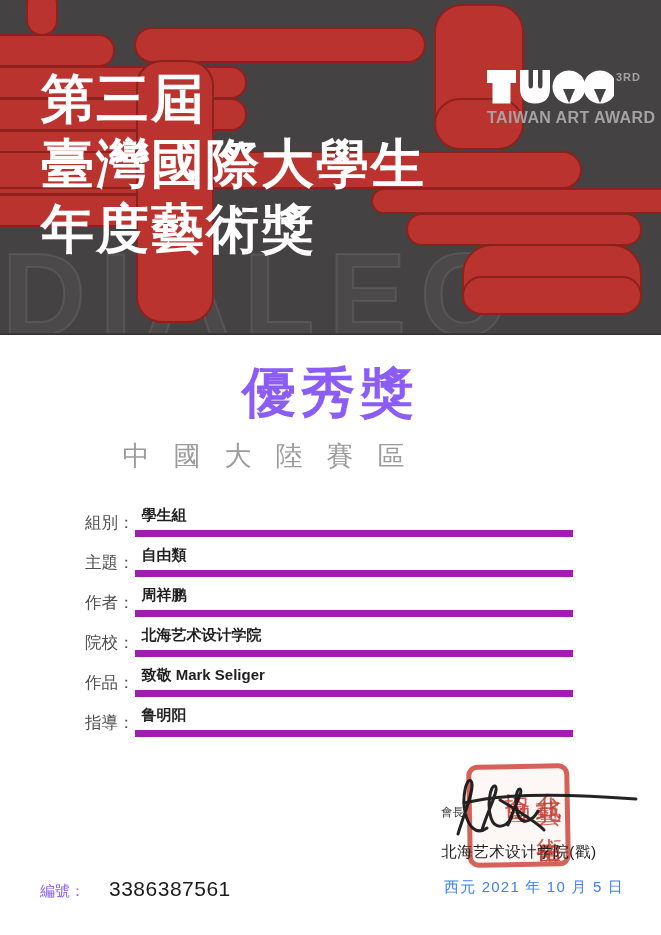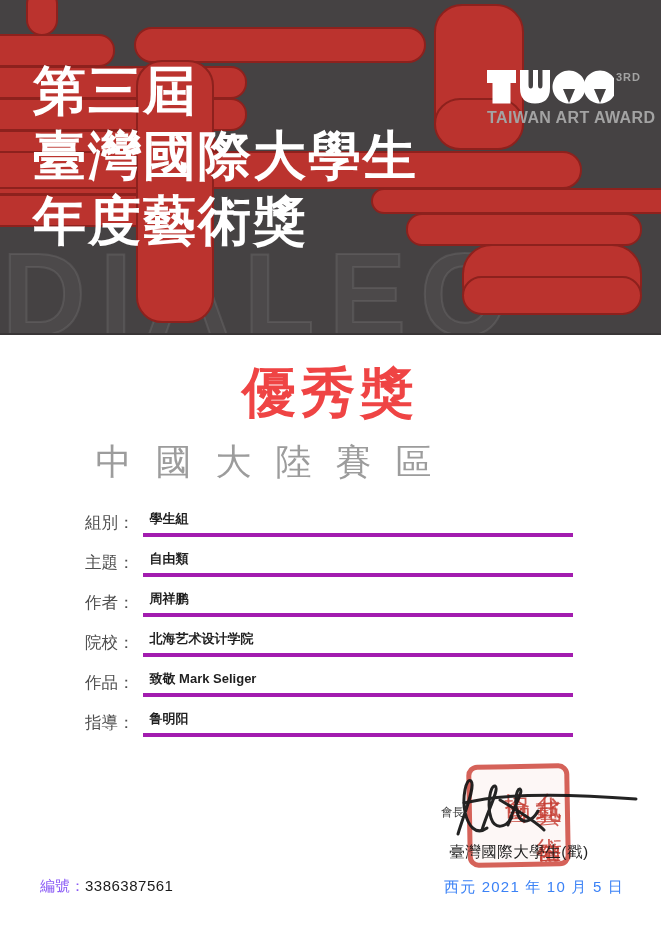--- a/index.html
+++ b/index.html
@@ -21,57 +21,57 @@
   .s-topbar{left:134px;top:27px;width:292px;height:36px;border-radius:18px;}
   .s-band{left:-20px;top:151px;width:602px;height:38px;border-radius:19px;}
   .s-colL{left:136px;top:60px;width:78px;height:263px;border-radius:26px;}
   .s-colC{left:434px;top:4px;width:90px;height:146px;border-radius:28px;}
   .s-colC2{left:434px;top:98px;width:90px;height:52px;border-radius:26px;}
   .s-band2{left:371px;top:188px;width:320px;height:26px;border-radius:13px;}
   .s-band3{left:406px;top:213px;width:236px;height:33px;border-radius:16px;}
   .s-br{left:462px;top:244px;width:180px;height:71px;border-radius:30px;}
   .s-br2{left:462px;top:276px;width:180px;height:39px;border-radius:20px;}
 
-  .title{position:absolute;left:33px;top:58px;z-index:3;margin:0;color:#ffffff;
+  .title{position:absolute;left:33px;top:58px;z-index:3;margin:8px;color:#ffffff;
          font-size:53px;line-height:65px;font-weight:900;letter-spacing:2px;white-space:nowrap;}
   .logo{position:absolute;left:487px;top:70px;z-index:3;width:162px;color:#a3a3a3;}
   .logo svg{display:block;}
   .edition{position:absolute;left:129px;top:1px;font-size:11px;font-weight:900;letter-spacing:1px;}
   .logo-name{margin-top:5px;font-size:16px;font-weight:700;letter-spacing:0.4px;white-space:nowrap;}
 
   
   .award-title{position:absolute;left:0;top:362px;width:661px;text-align:center;
                font-family:"DejaVu Serif","Liberation Serif",serif;
-               font-size:54px;line-height:60px;font-weight:700;color:#ef4444;letter-spacing:5px;}
+               font-size:54px;line-height:60px;font-weight:700;color:#8b5cf6;letter-spacing:5px;}
   .division{position:absolute;left:0;top:438px;width:527px;text-align:center;
-            font-size:36px;color:#9c9c9c;letter-spacing:24px;padding-left:24px;box-sizing:border-box;}
+            font-size:27px;color:#9c9c9c;letter-spacing:24px;padding-left:24px;box-sizing:border-box;}
 
   
   .form{position:absolute;left:85px;top:514px;width:488px;}
   .frow{display:flex;align-items:flex-end;height:23px;margin-bottom:17px;justify-content:flex-end;}
   .lbl{flex:0 0 auto;font-size:16.5px;color:#4e4e4e;padding-bottom:3px;white-space:nowrap;}
-  .val{flex:1 1 auto;font-size:13px;font-weight:600;color:#1f1f1f;
-       border-bottom:4px solid #a21caf;padding:0 0 5px 7px;white-space:nowrap;margin-left:8px;}
+  .val{flex:1 1 auto;font-size:15px;font-weight:600;color:#1f1f1f;
+       border-bottom:7px solid #a21caf;padding:0 0 5px 7px;white-space:nowrap;}
 
   
   .president{position:absolute;left:441px;top:805px;font-size:11.5px;color:#3c3c3c;}
   .seal{position:absolute;left:467px;top:764px;width:92px;height:90px;z-index:1;
         border:5px solid rgba(202,60,50,0.8);border-radius:11px;transform:rotate(-1deg);
         background:rgba(225,90,80,0.05);
         writing-mode:vertical-rl;text-orientation:upright;
         font-family:"DejaVu Serif","Liberation Serif",serif;
         font-size:26px;line-height:31px;letter-spacing:4px;color:rgba(198,62,52,0.85);
         padding:3px 1px 0 0;box-sizing:content-box;overflow:hidden;}
   .sig{position:absolute;left:440px;top:770px;z-index:2;}
   .stamp-caption{position:absolute;left:429px;top:842px;width:180px;z-index:3;text-align:center;
                  font-size:15.5px;color:#1e1e1e;letter-spacing:0.5px;white-space:nowrap;}
   .date{position:absolute;left:444px;top:878px;font-size:15px;color:#3b82f6;letter-spacing:1.2px;white-space:nowrap;}
   .serial{position:absolute;left:40px;top:877px;font-size:15px;white-space:nowrap;}
   .serial .sl{color:#8b5cf6;}
-  .serial .sv{color:#1b1b1b;font-size:15px;margin-left:0;letter-spacing:0.5px;}
+  .serial .sv{color:#1b1b1b;font-size:21px;margin-left:24px;letter-spacing:0.5px;}
 </style>
 </head>
 <body>
 
 <div class="page">
 
   <header class="banner">
     <div class="wm">DIALEC</div>
 
     <div class="shape s-pill"></div>
@@ -156,20 +156,20 @@
   <svg class="sig" width="200" height="80" viewBox="0 0 200 80">
     <g fill="none" stroke="#181818" stroke-width="3" stroke-linecap="round" opacity="0.95">
       <path d="M18,64 C24,44 36,16 31,11 C26,7 22,28 25,42 C28,56 36,66 47,58"></path>
       <path d="M42,60 C48,40 60,18 55,16 C50,15 47,36 51,48 C55,60 66,58 72,47"></path>
       <path d="M68,55 C74,36 84,21 80,19 C76,18 74,35 78,45 C82,55 92,52 98,41"></path>
       <path d="M24,33 C60,24 120,23 196,29"></path>
       <path d="M60,30 C80,42 96,52 104,60"></path>
     </g>
   </svg>
 
-  <div class="stamp-caption">臺灣國際大學生(戳)</div>
+  <div class="stamp-caption">北海艺术设计学院(戳)</div>
   <div class="date">西元 2021 年 10 月 5 日</div>
 
   <div class="serial">
     <span class="sl">編號：</span><span class="sv">3386387561</span>
   </div>
 
 </div>
 
 </body></html>

